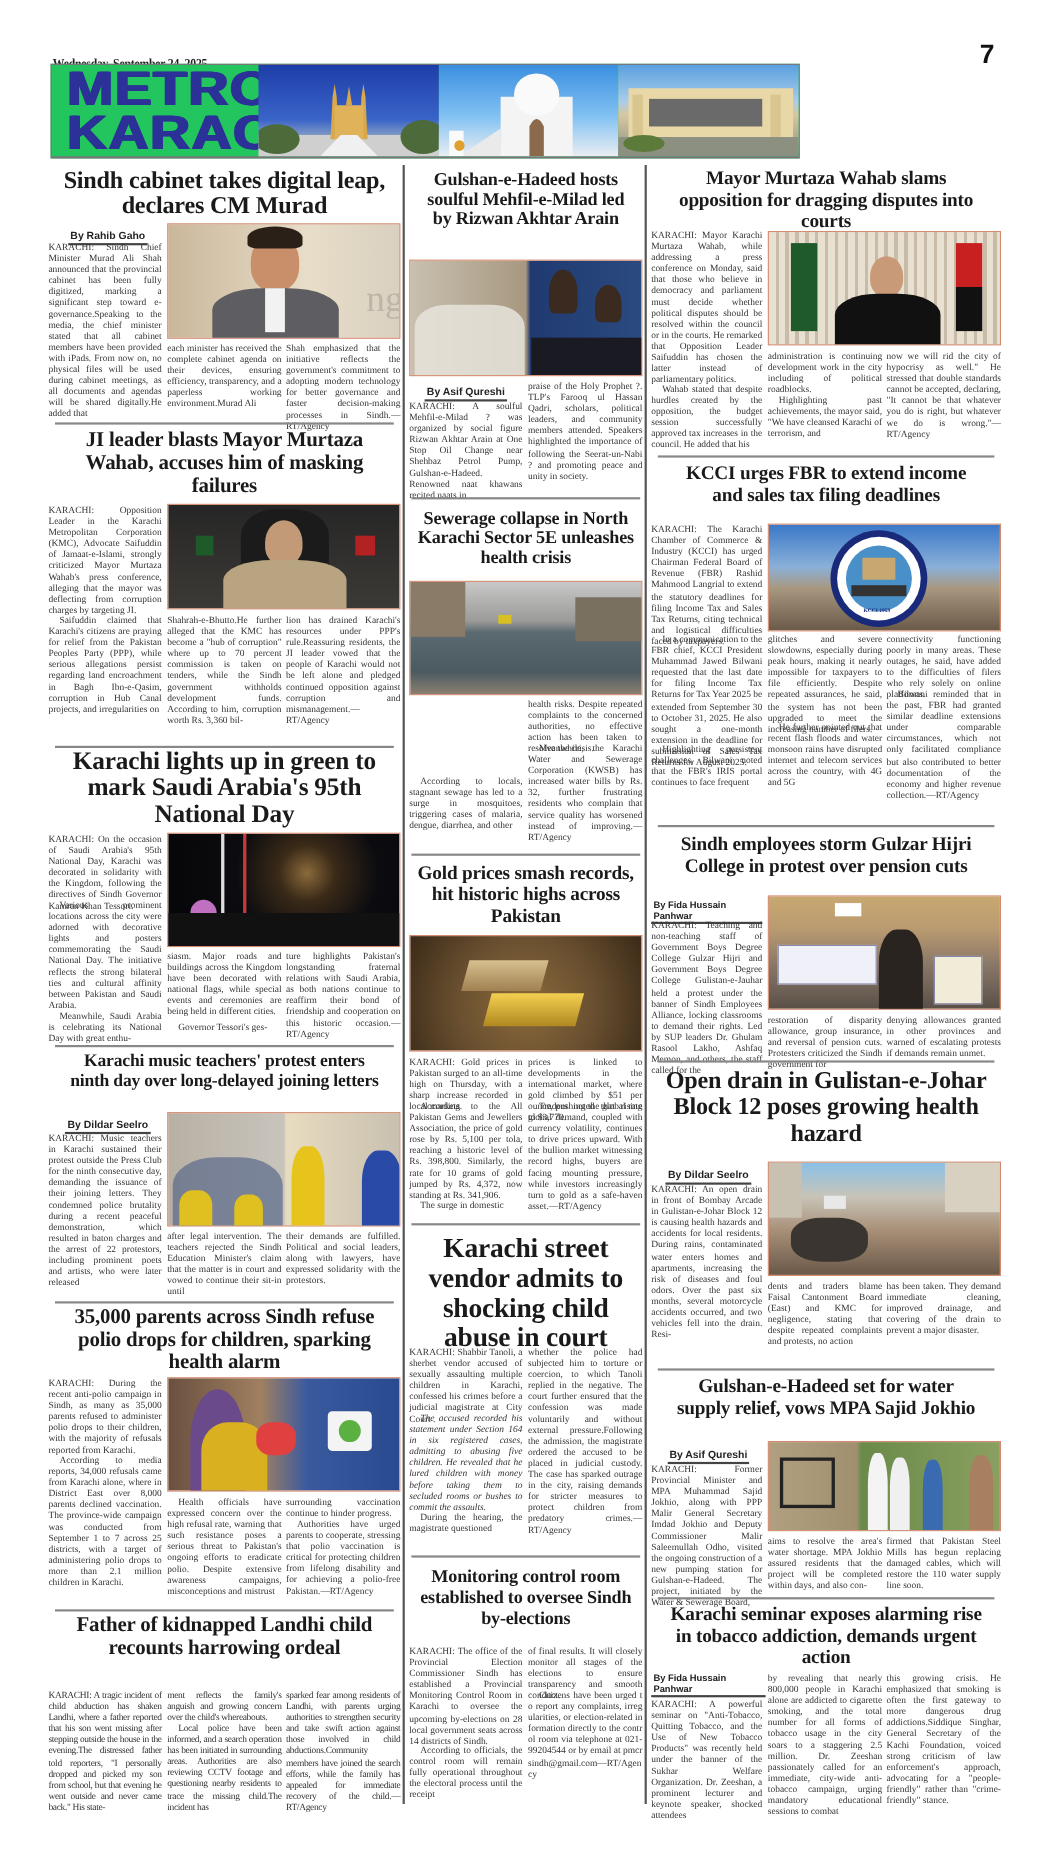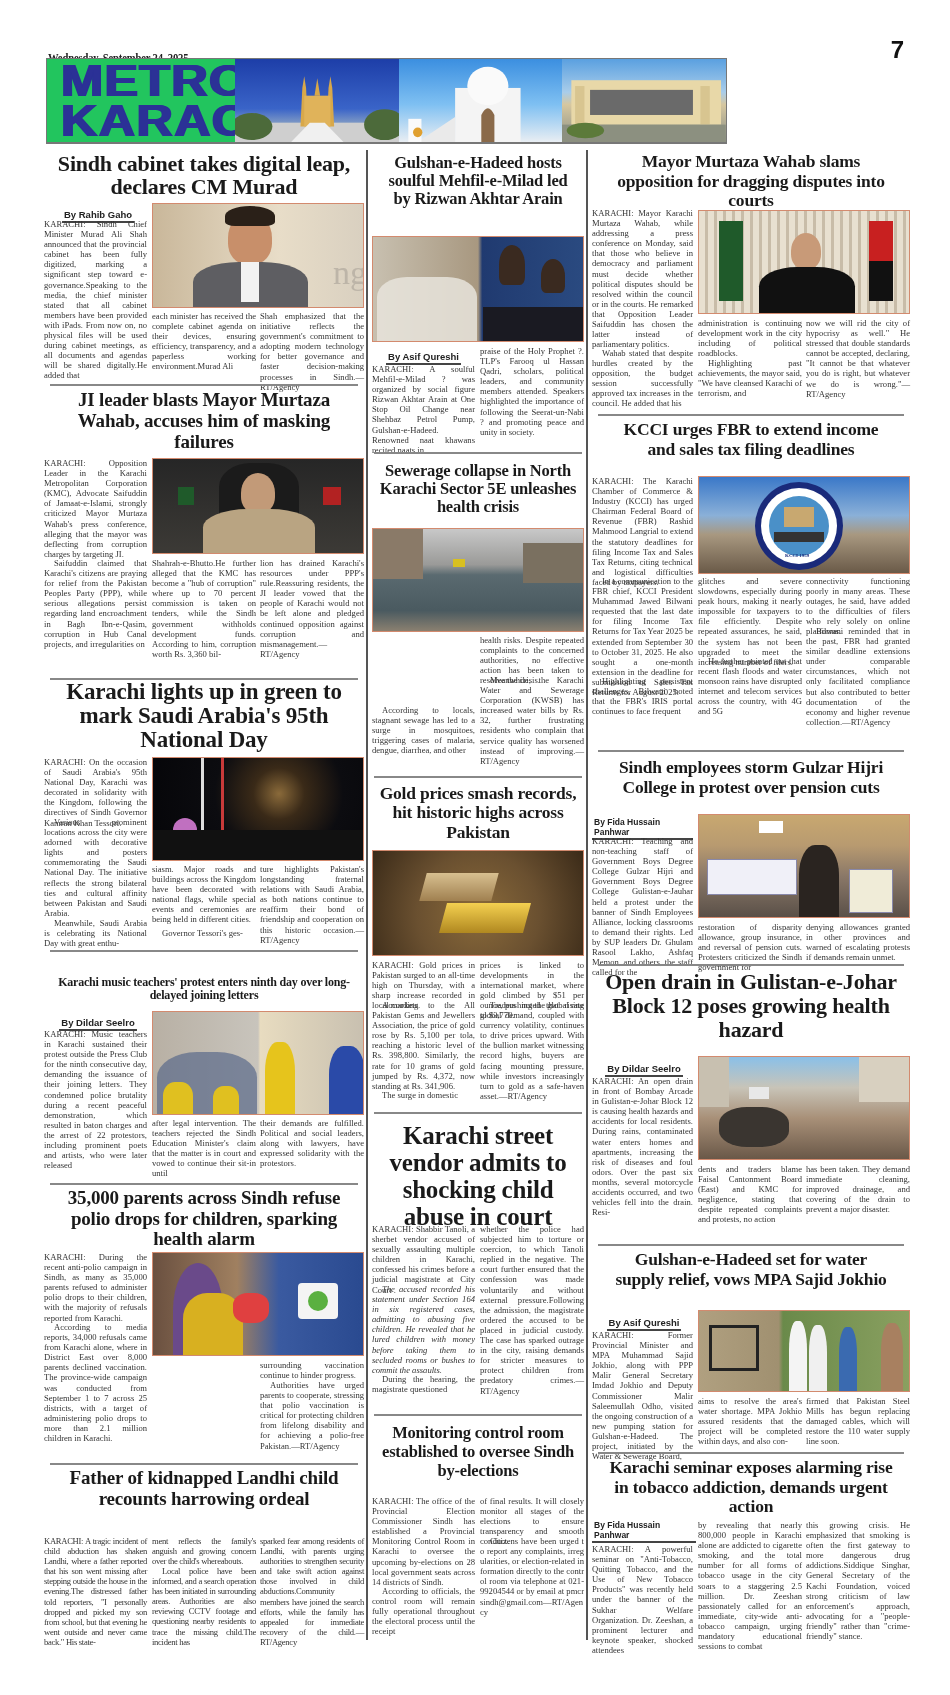--- a/index.html
+++ b/index.html
@@ -122,21 +122,21 @@
     <div class="body" style="position:absolute;top:77px;left:0;width:103px;">KARACHI: On the occasion of Saudi Arabia's 95th National Day, Karachi was decorated in solidarity with the Kingdom, following the directives of Sindh Governor Kamran Khan Tessori.</div>
     <div class="body" style="position:absolute;top:137px;left:0;width:103px;text-indent:10px;">Various prominent locations across the city were adorned with decorative lights and posters commemorating the Saudi National Day. The initiative reflects the strong bilateral ties and cultural affinity between Pakistan and Saudi Arabia.</div>
     <div class="body" style="position:absolute;top:238px;left:0;width:103px;text-indent:10px;">Meanwhile, Saudi Arabia is celebrating its National Day with great enthu-</div>
     <div class="body" style="position:absolute;top:184px;left:108px;width:104px;">siasm. Major roads and buildings across the Kingdom have been decorated with national flags, while special events and ceremonies are being held in different cities.</div>
     <div class="body" style="position:absolute;top:248px;left:108px;width:104px;text-indent:10px;">Governor Tessori's ges-</div>
     <div class="body" style="position:absolute;top:184px;left:216px;width:104px;">ture highlights Pakistan's longstanding fraternal relations with Saudi Arabia, as both nations continue to reaffirm their bond of friendship and cooperation on this historic occasion.—RT/Agency</div>
   </div>
   <div class="hr" style="top:800px;"></div>
 
   <div class="article" style="top:806px;">
-    <div class="headline" style="font-size:12px;padding:0 14px;line-height:1.1;margin-top:20px;">Karachi music teachers' protest enters ninth day over long-delayed joining letters</div>
+    <div class="headline" style="font-size:16px;padding:0 14px;line-height:1.1;">Karachi music teachers' protest enters ninth day over long-delayed joining letters</div>
     <div style="position:absolute;top:56px;left:4px;width:100px;text-align:center;">
       <span class="byline">By Dildar Seelro</span>
     </div>
     <div class="photo" style="left:108px;top:55px;width:212px;height:104px;background:linear-gradient(90deg,#b8b0a4 0,#c8c4bc 50%,#e8dcc0 51%,#c8c0b0 100%);">
       <div style="position:absolute;left:4px;top:40px;width:100px;height:64px;background:#5a6a8a;border-radius:40% 40% 0 0;opacity:.7;"></div>
       <div style="position:absolute;left:10px;top:70px;width:30px;height:34px;background:#e0c020;border-radius:40% 40% 0 0;"></div>
       <div style="position:absolute;left:60px;top:74px;width:26px;height:30px;background:#e0c020;border-radius:40% 40% 0 0;"></div>
       <div style="position:absolute;left:112px;top:30px;width:30px;height:74px;background:#e6c41c;border-radius:40% 40% 0 0;"></div>
       <div style="position:absolute;left:176px;top:34px;width:36px;height:70px;background:#2a4aa8;border-radius:40% 40% 0 0;"></div>
     </div>
@@ -150,20 +150,21 @@
     <div class="headline" style="font-size:19px;padding:0 10px;line-height:1.08;">35,000 parents across Sindh refuse polio drops for children, sparking health alarm</div>
     <div class="photo" style="left:108px;top:64px;width:212px;height:104px;background:linear-gradient(90deg,#6a5040,#a08060 40%,#3a5aa0 60%,#2a4a90);">
       <div style="position:absolute;left:20px;top:10px;width:50px;height:94px;background:#6a4a8a;border-radius:50% 50% 0 0;"></div>
       <div style="position:absolute;left:30px;top:40px;width:60px;height:64px;background:#d8b020;border-radius:40% 40% 0 0;"></div>
       <div style="position:absolute;left:80px;top:40px;width:36px;height:30px;background:#e04040;border-radius:40%;"></div>
       <div style="position:absolute;left:145px;top:30px;width:40px;height:36px;background:#f4f4f4;border-radius:4px;"></div>
       <div style="position:absolute;left:155px;top:38px;width:20px;height:20px;background:#5ab040;border-radius:50%;"></div>
     </div>
     <div class="body" style="position:absolute;top:64px;left:0;width:103px;">KARACHI: During the recent anti-polio campaign in Sindh, as many as 35,000 parents refused to administer polio drops to their children, with the majority of refusals reported from Karachi.</div>
     <div class="body" style="position:absolute;top:134px;left:0;width:103px;text-indent:10px;">According to media reports, 34,000 refusals came from Karachi alone, where in District East over 8,000 parents declined vaccination. The province-wide campaign was conducted from September 1 to 7 across 25 districts, with a target of administering polio drops to more than 2.1 million children in Karachi.</div>
+    <div class="body" style="position:absolute;top:172px;left:108px;width:104px;text-indent:10px;">Health officials have expressed concern over the high refusal rate, warning that such resistance poses a serious threat to Pakistan's ongoing efforts to eradicate polio. Despite extensive awareness campaigns, misconceptions and mistrust</div>
     <div class="body" style="position:absolute;top:172px;left:216px;width:104px;">surrounding vaccination continue to hinder progress.</div>
     <div class="body" style="position:absolute;top:192px;left:216px;width:104px;text-indent:10px;">Authorities have urged parents to cooperate, stressing that polio vaccination is critical for protecting children from lifelong disability and for achieving a polio-free Pakistan.—RT/Agency</div>
   </div>
   <div class="hr" style="top:1313px;"></div>
 
   <div class="article" style="top:1318px;">
     <div class="headline" style="font-size:19px;padding:0 10px;line-height:1.1;">Father of kidnapped Landhi child recounts harrowing ordeal</div>
     <div class="body" style="position:absolute;top:68px;left:0;width:103px;letter-spacing:-0.3px;">KARACHI: A tragic incident of child abduction has shaken Landhi, where a father reported that his son went missing after stepping outside the house in the evening.The distressed father told reporters, "I personally dropped and picked my son from school, but that evening he went outside and never came back." His state-</div>
     <div class="body" style="position:absolute;top:68px;left:108px;width:104px;letter-spacing:-0.3px;">ment reflects the family's anguish and growing concern over the child's whereabouts.</div>
     <div class="body" style="position:absolute;top:98px;left:108px;width:104px;text-indent:10px;letter-spacing:-0.3px;">Local police have been informed, and a search operation has been initiated in surrounding areas. Authorities are also reviewing CCTV footage and questioning nearby residents to trace the missing child.The incident has</div>

